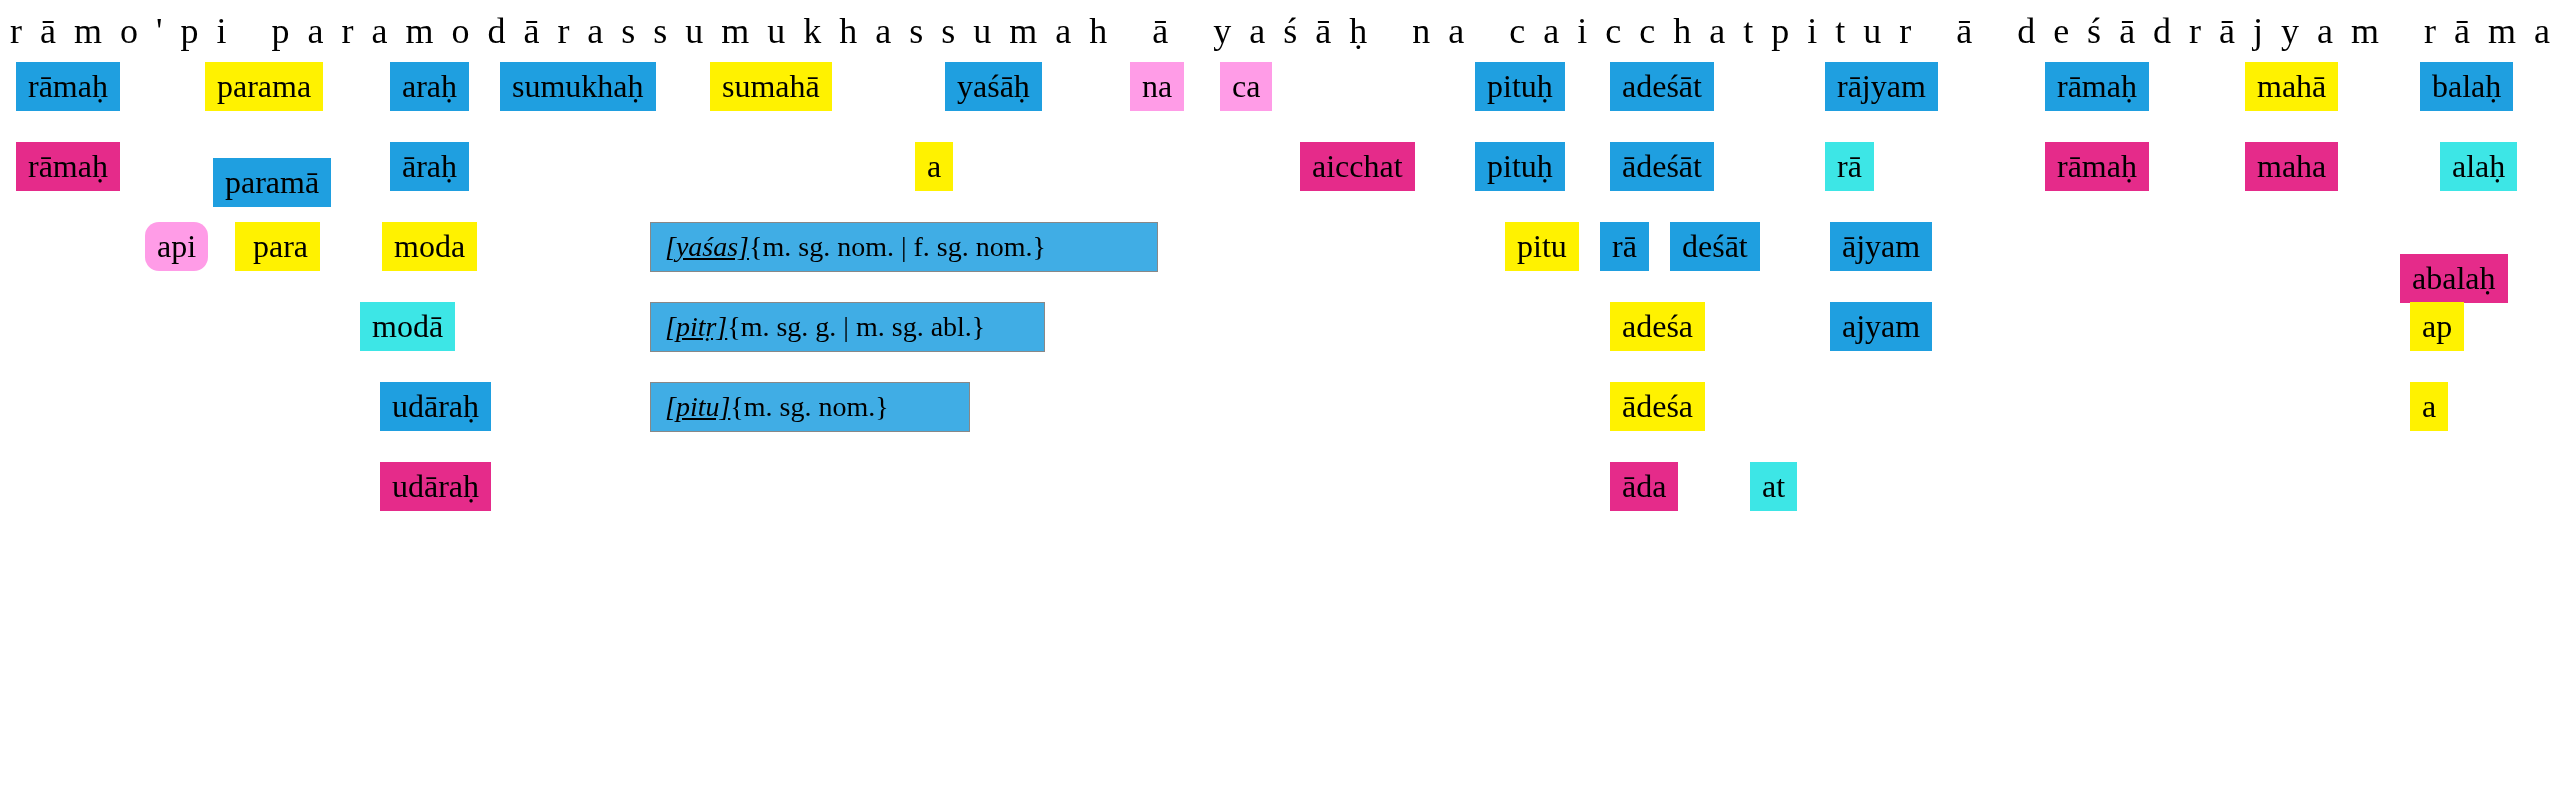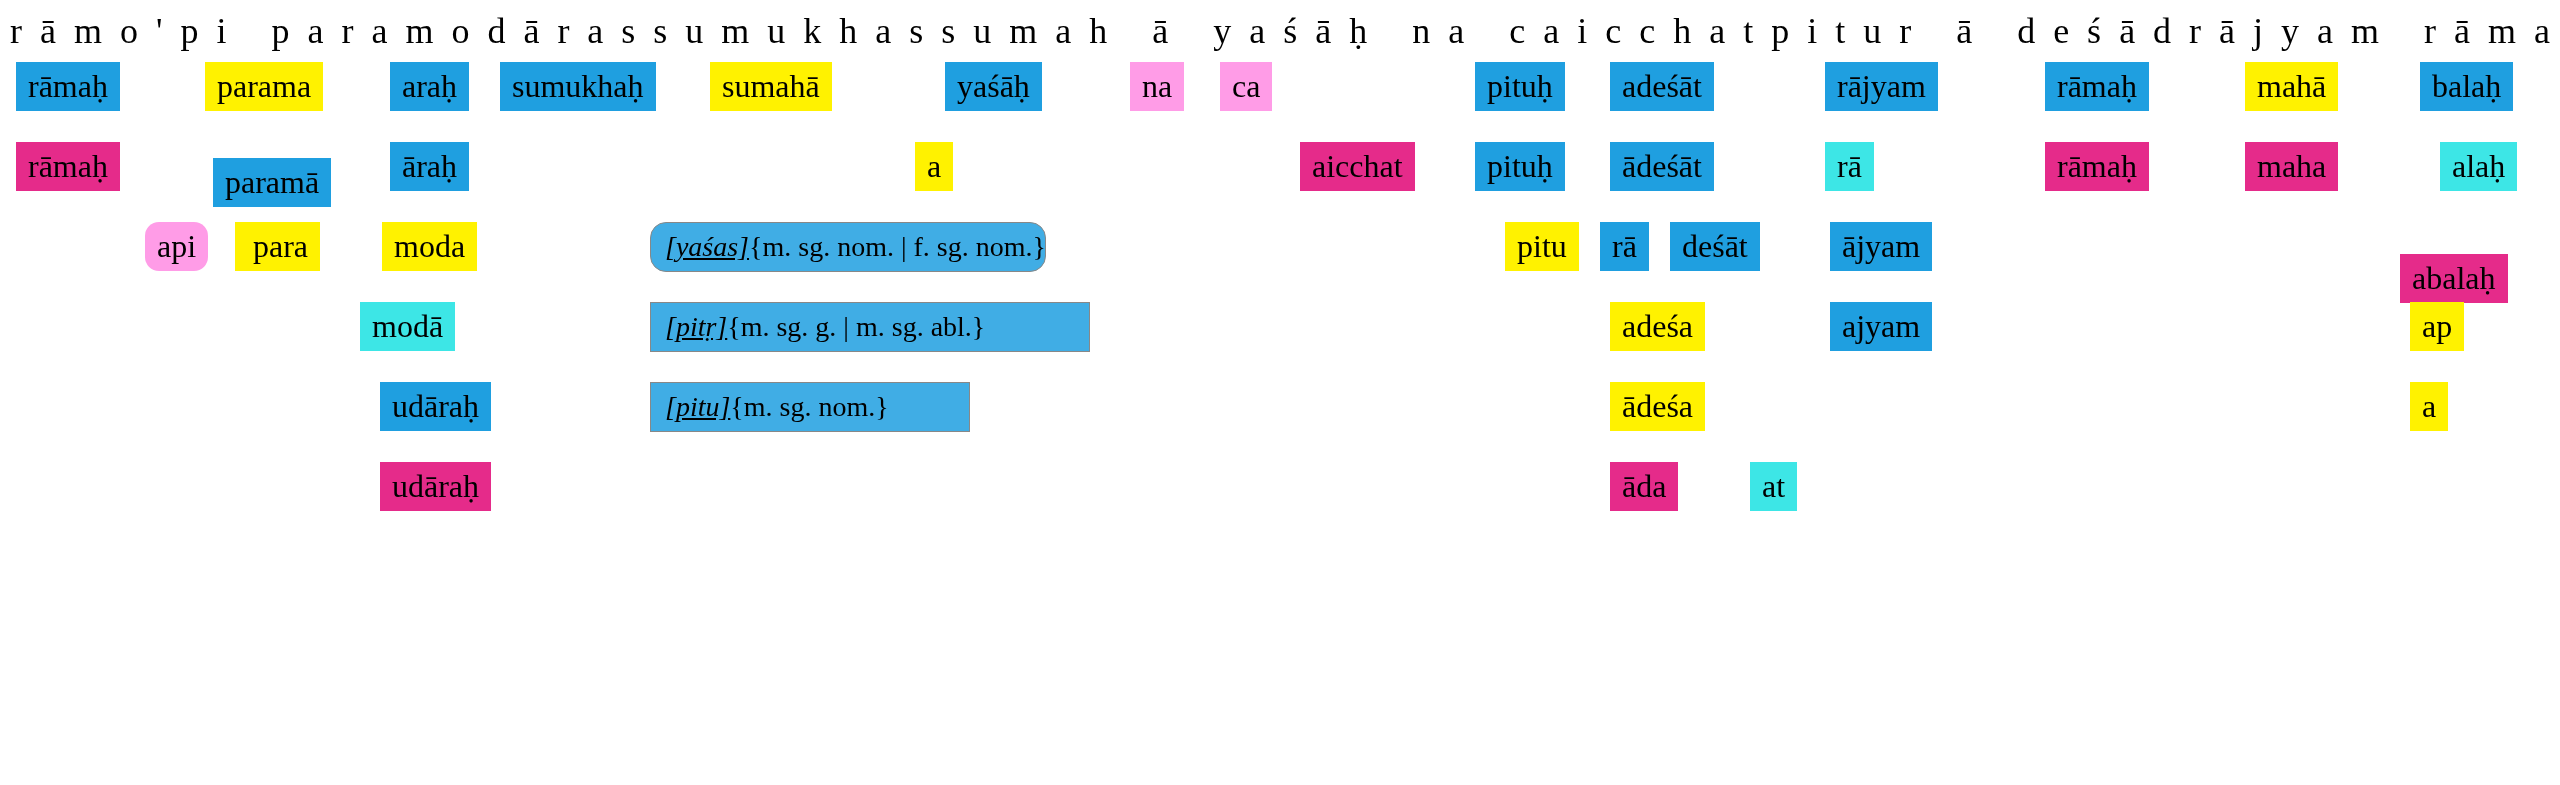--- a/index.html
+++ b/index.html
@@ -90,16 +90,16 @@
     <div class="token cyan" style="left: 350px; top: 240px;">modā</div>
     <div class="token yellow" style="left: 1600px; top: 240px;">adeśa</div>
     <div class="token blue" style="left: 1820px; top: 240px;">ajyam</div>
     <div class="token yellow" style="left: 2400px; top: 240px;">ap</div>
     <div class="token blue" style="left: 370px; top: 320px;">udāraḥ</div>
     <div class="token yellow" style="left: 1600px; top: 320px;">ādeśa</div>
     <div class="token yellow" style="left: 2400px; top: 320px;">a</div>
     <div class="token magenta" style="left: 370px; top: 400px;">udāraḥ</div>
     <div class="token magenta" style="left: 1600px; top: 400px;">āda</div>
     <div class="token cyan" style="left: 1740px; top: 400px;">at</div>
-    <div class="token tooltip" style="left: 640px; top: 160px; width: 396px; border-radius: 16px;"><span class="lemma">[yaśas]</span><span>{m. sg. nom. | f. sg. nom.}</span></div>
-    <div class="token tooltip" style="left: 640px; top: 240px; width: 440px;"><span class="lemma">[pitṛ]</span><span>{m. sg. g. | m. sg. abl.}</span></div>
+    <div class="token tooltip" style="left: 640px; top: 160px; width: 508px;"><span class="lemma">[yaśas]</span><span>{m. sg. nom. | f. sg. nom.}</span></div>
+    <div class="token tooltip" style="left: 640px; top: 240px; width: 395px;"><span class="lemma">[pitṛ]</span><span>{m. sg. g. | m. sg. abl.}</span></div>
     <div class="token tooltip" style="left: 640px; top: 320px; width: 320px;"><span class="lemma">[pitu]</span><span>{m. sg. nom.}</span></div>
   </div>
 
 </body></html>

